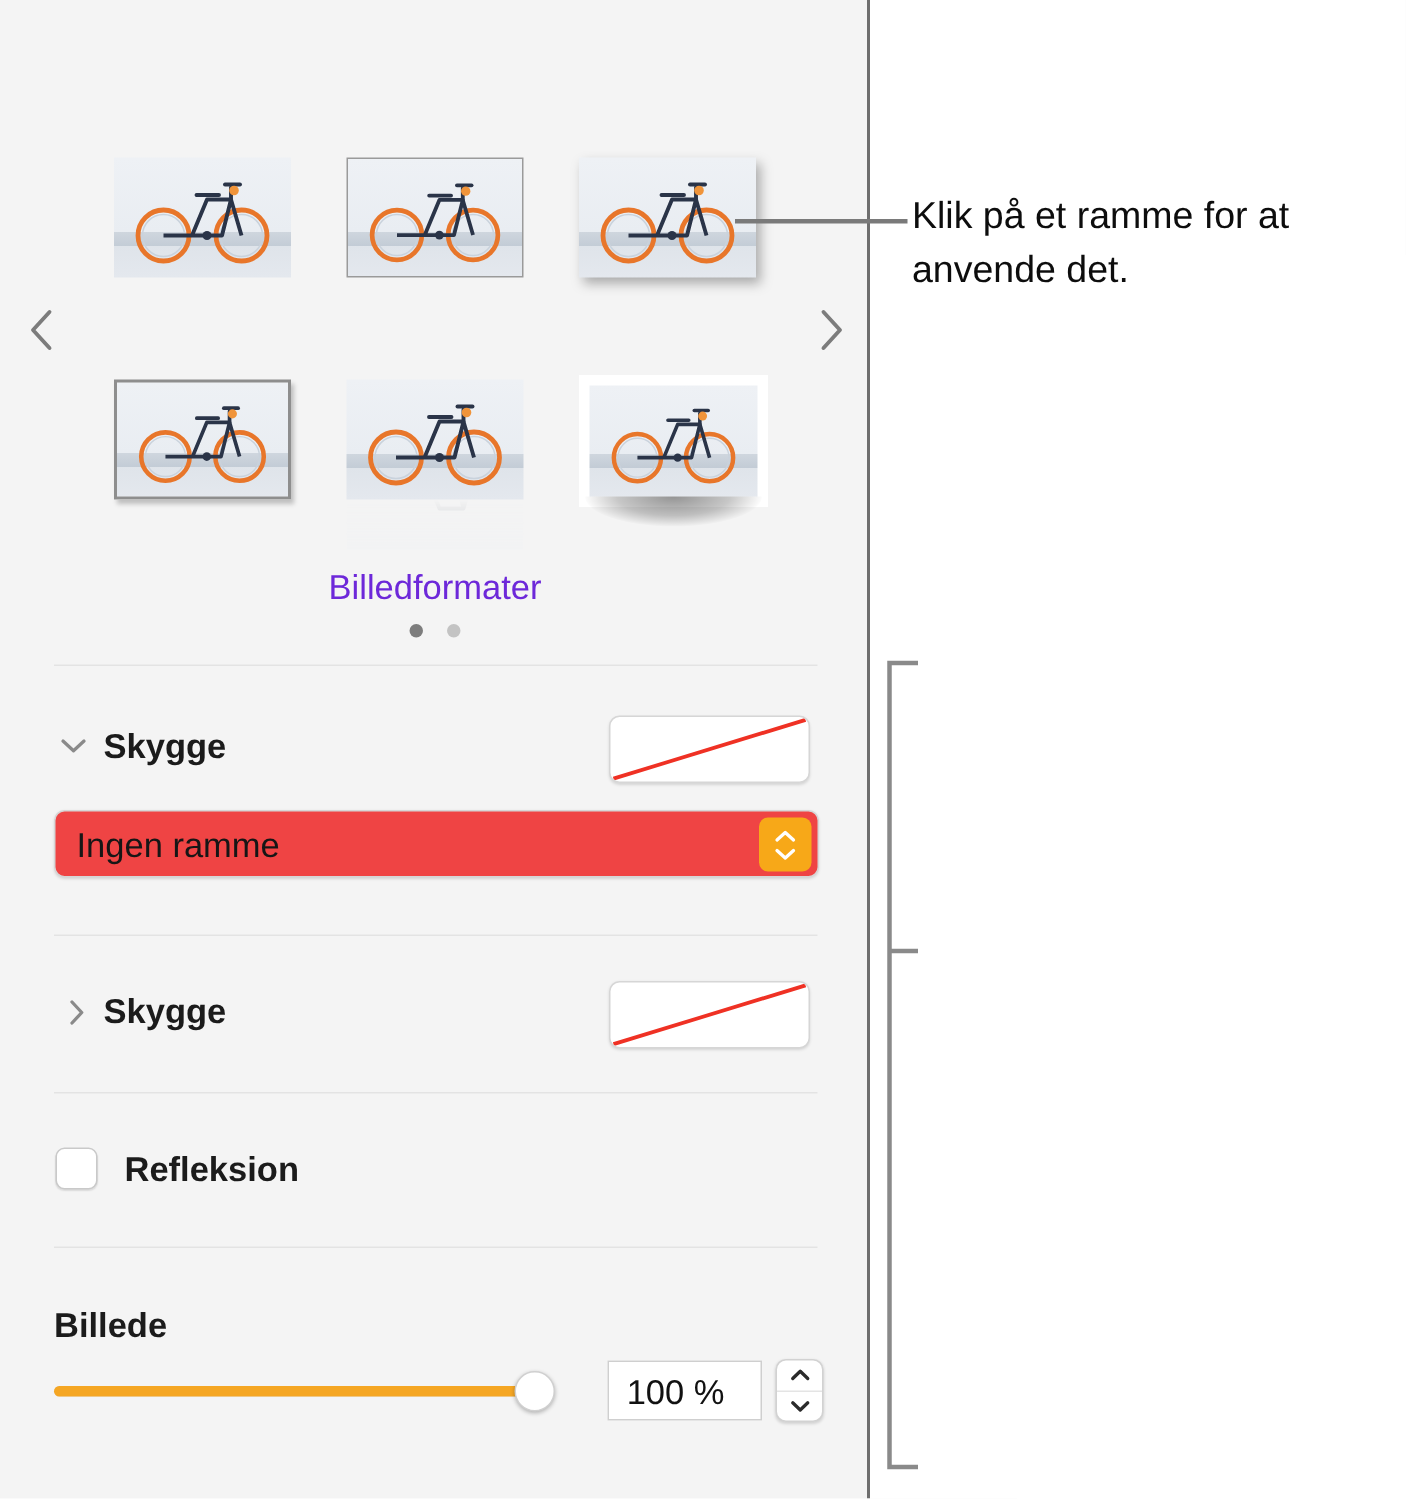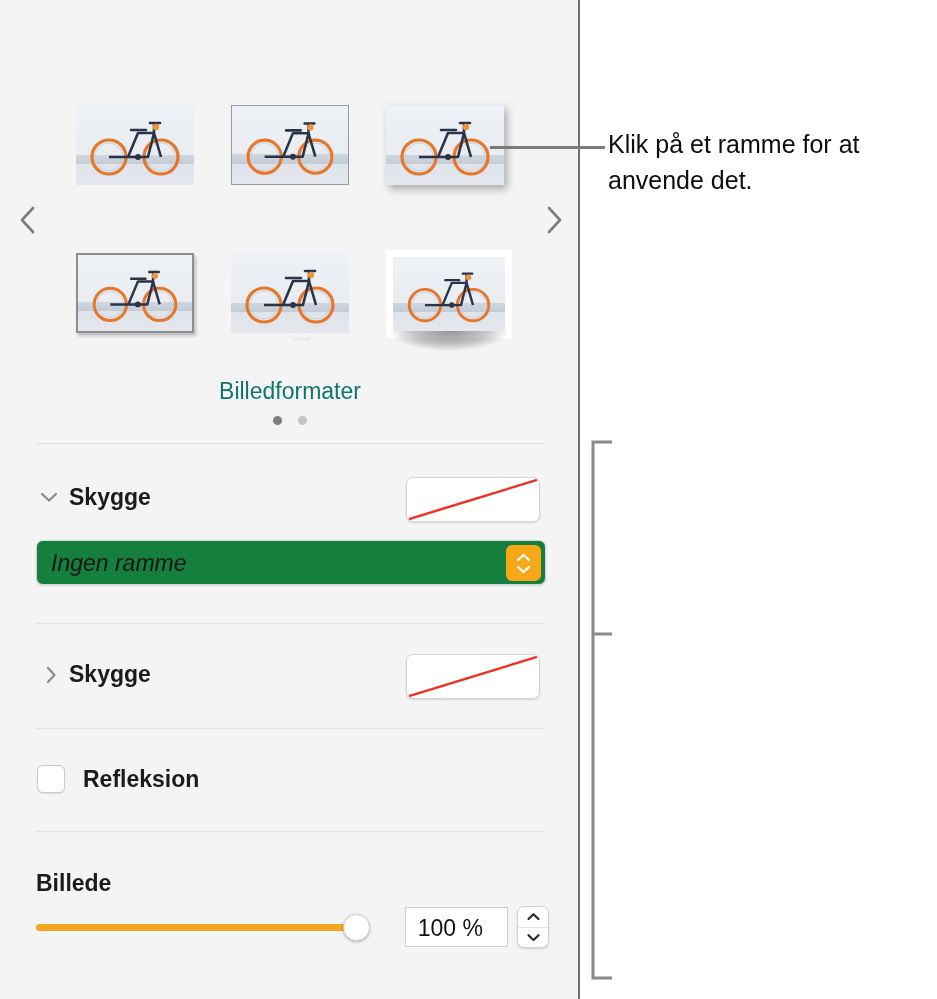--- a/index.html
+++ b/index.html
@@ -76,21 +76,21 @@
 
   
   .nav-arrow {
     position: absolute; width: 34px; height: 44px;
     display: flex; align-items: center; justify-content: center; cursor: default;
   }
   .nav-arrow svg { display:block; }
 
   .gallery-label {
     position: absolute; left: 0; top: 325px; width: 580px; text-align: center;
-    font-size: 23px; color: #0f766e;
+    font-size: 23px; color: #6d28d9;
   }
   .dots { position: absolute; left: 0; top: 363px; width: 580px; display:flex; justify-content:center; gap: 16px; }
   .dot { width: 9px; height: 9px; border-radius: 50%; background: #c3c3c3; }
   .dot.active { background: #7d7d7d; }
 
   
   .sep { position: absolute; left: 36px; width: 509px; height: 1px; background: #e3e3e3; }
 
   
   .row-label {
@@ -107,23 +107,22 @@
     position: absolute; width: 134px; height: 45px;
     background: #ffffff; border: 1px solid #d6d6d6; border-radius: 7px;
     box-shadow: 0 1px 2px rgba(0,0,0,.13);
     overflow: hidden;
   }
   .none-swatch svg { position:absolute; left:0; top:0; width:100%; height:100%; }
 
   
   .popup {
     position: absolute; left: 36px; width: 510px; height: 45px;
-    background: #15803d; border: 1px solid #d6d6d6; border-radius: 7px;
+    background: #ef4444; border: 1px solid #d6d6d6; border-radius: 7px;
     box-shadow: 0 1px 2px rgba(0,0,0,.13);
-    font-style: italic;
   }
   .popup-text {
     position: absolute; left: 14px; top: 0; height: 45px; line-height: 45px;
     font-size: 23px; color: #161616;
   }
   .popup-stepper {
     position: absolute; right: 4px; top: 4px; width: 35px; height: 36px;
     background: #f7a818; border-radius: 6px;
     display:flex; flex-direction:column; align-items:center; justify-content:center; gap:3px;
   }

